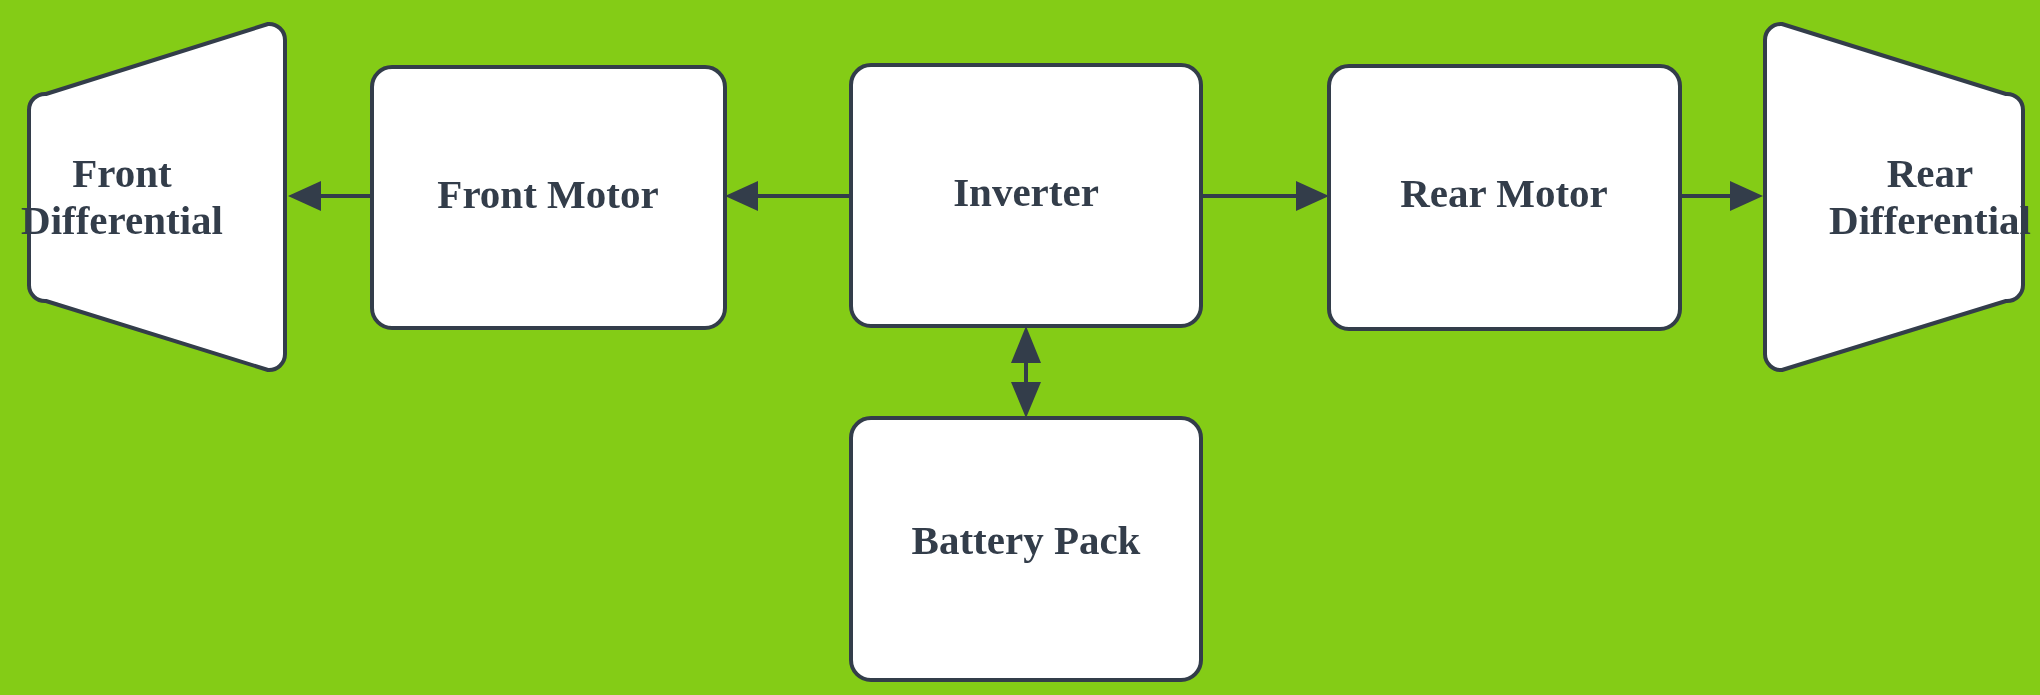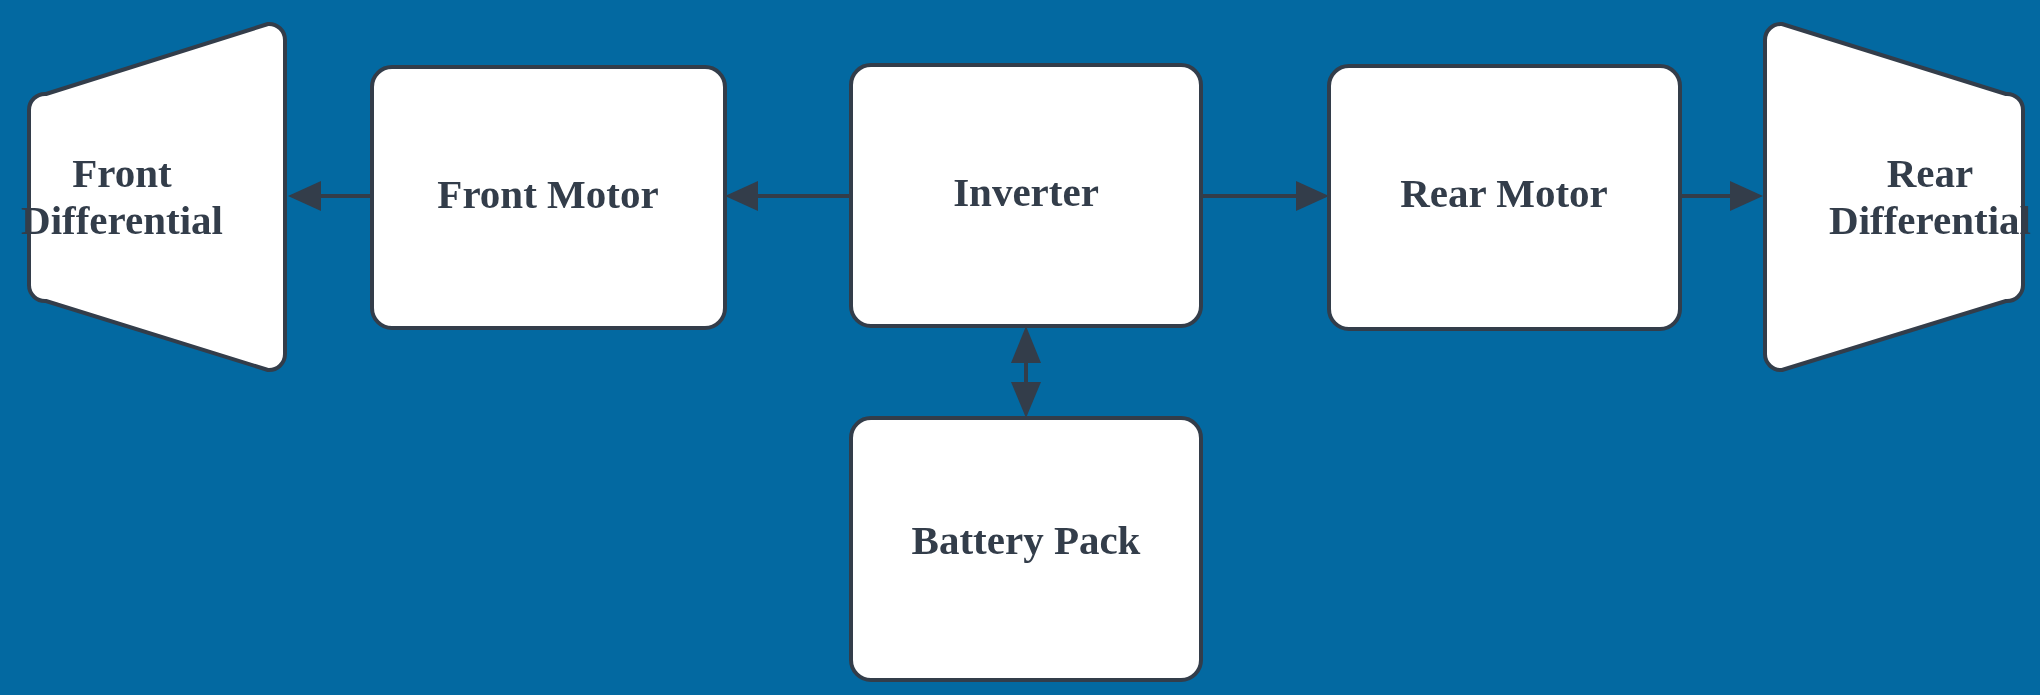--- a/index.html
+++ b/index.html
@@ -11,21 +11,21 @@
   body {
     width: 2040px;
     height: 695px;
     overflow: hidden;
     font-family: "Liberation Serif", "DejaVu Serif", serif;
   }
   #diagram-root {
     position: relative;
     width: 2040px;
     height: 695px;
-    background: #0369a1;
+    background: #84cc16;
   }
   #diagram-svg {
     position: absolute;
     top: 0;
     left: 0;
     width: 2040px;
     height: 695px;
     display: block;
   }
   .node-shape {

